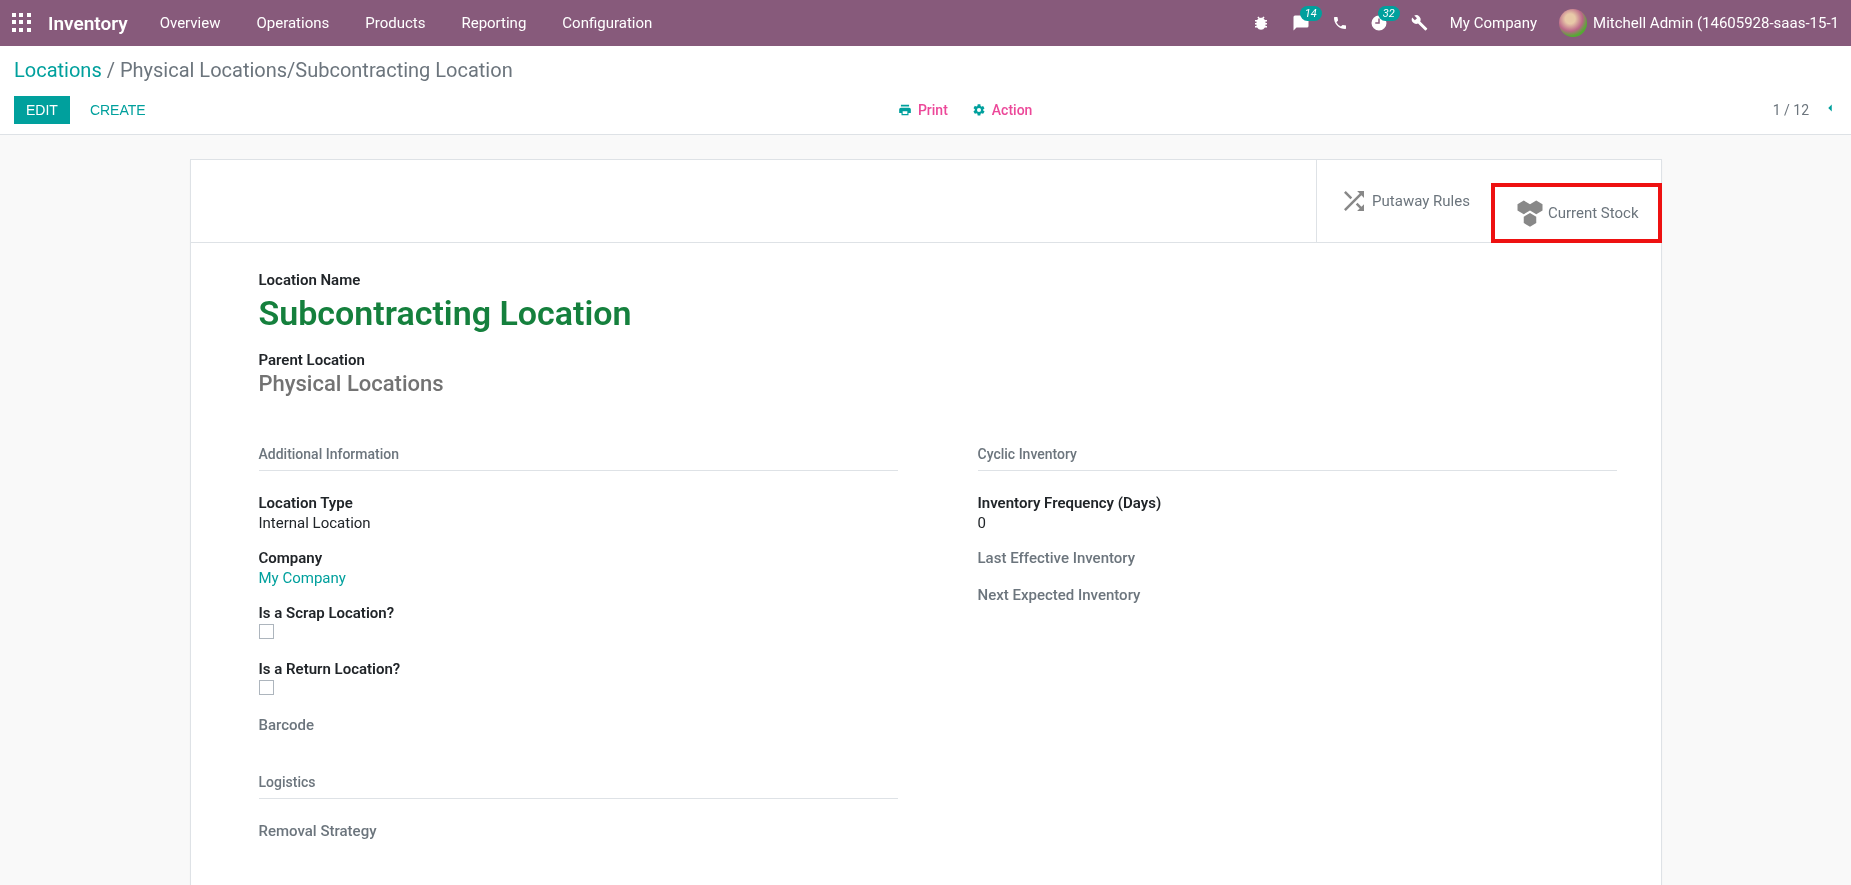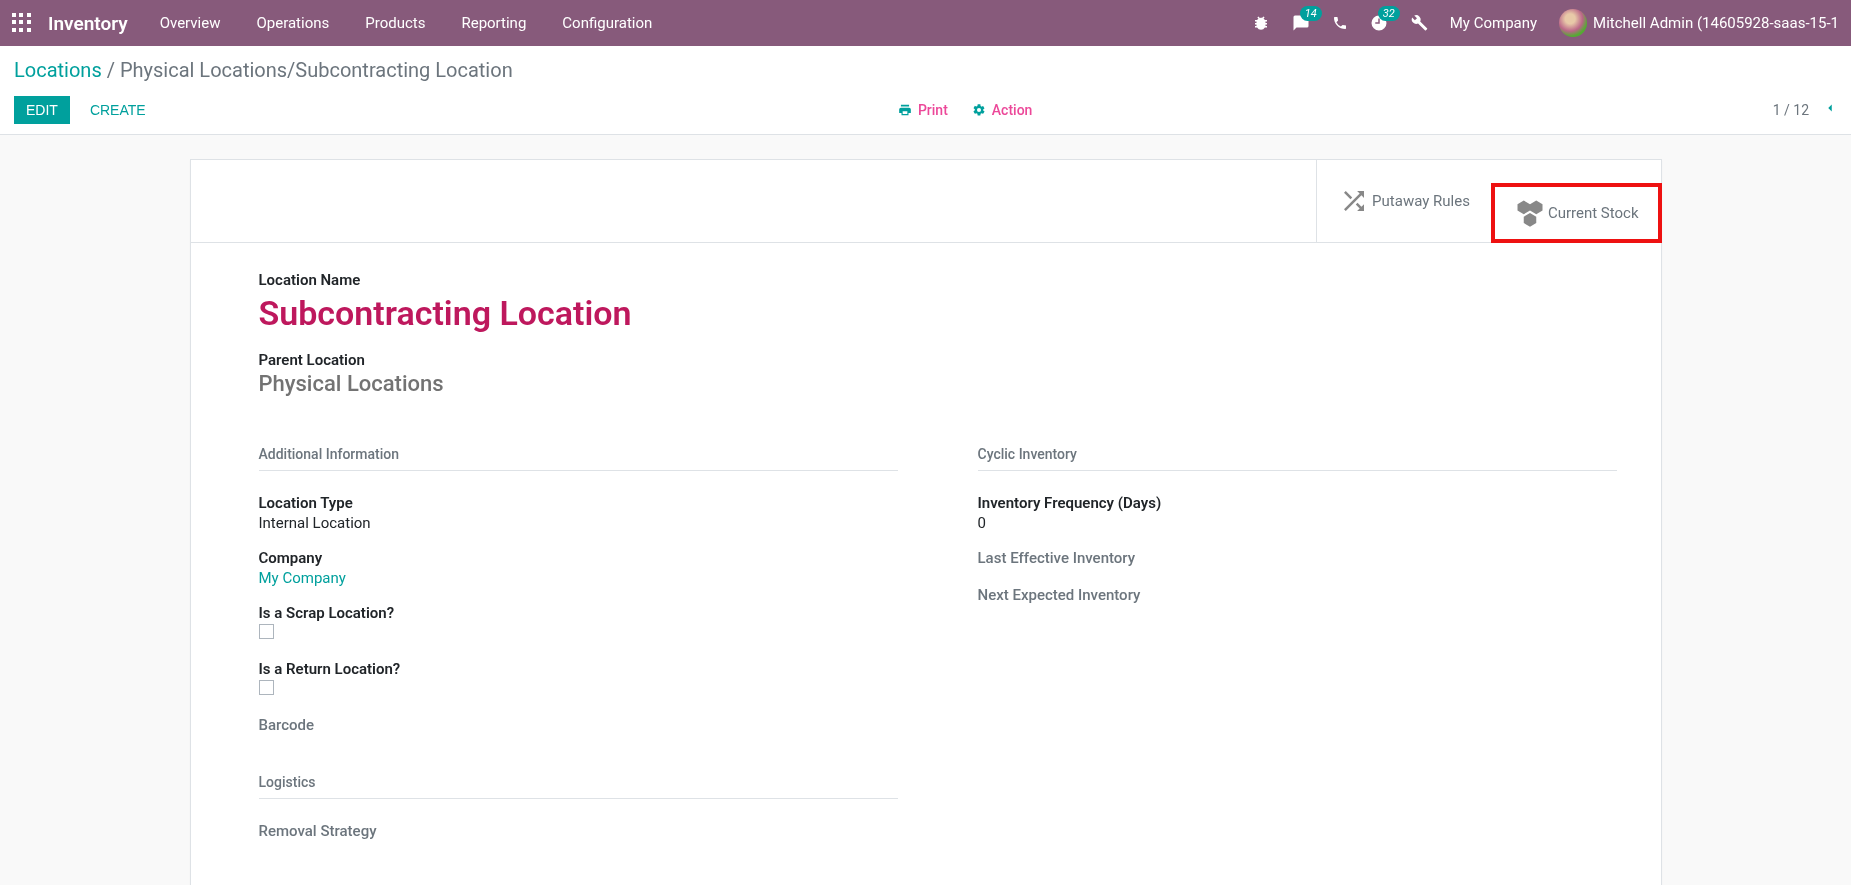--- a/index.html
+++ b/index.html
@@ -103,21 +103,21 @@
     font-size: 15px;
   }
   .stat-btn.highlight {
     outline: 4px solid #e11;
     outline-offset: -3px;
     margin-top: 24px;
   }
   .stat-btn svg { fill: #888; width: 30px; height: 30px; }
   .sheet-body { padding: 28px 44px 40px 68px; }
   .label-small { font-weight: 600; color: #212529; font-size: 15px; margin-bottom: 2px; }
-  .title { font-size: 34px; font-weight: 600; color: #be185d; margin: 4px 0 18px 0; }
+  .title { font-size: 34px; font-weight: 600; color: #15803d; margin: 4px 0 18px 0; }
   .parent-link { color: #737373; font-size: 22px; font-weight: 500; margin-top: 2px; }
   .columns { display: flex; gap: 80px; margin-top: 50px; }
   .col { flex: 1; }
   .group-title {
     color: #6c757d; font-size: 14px; font-weight: 500;
     border-bottom: 1px solid #dee2e6;
     padding-bottom: 8px; margin-bottom: 14px;
   }
   .field-row { display: flex; padding: 8px 0; align-items: flex-start; flex-direction: column; }
   .field-label { width: 195px; font-weight: 600; color: #212529; font-size: 15px; line-height: 1.4; }

